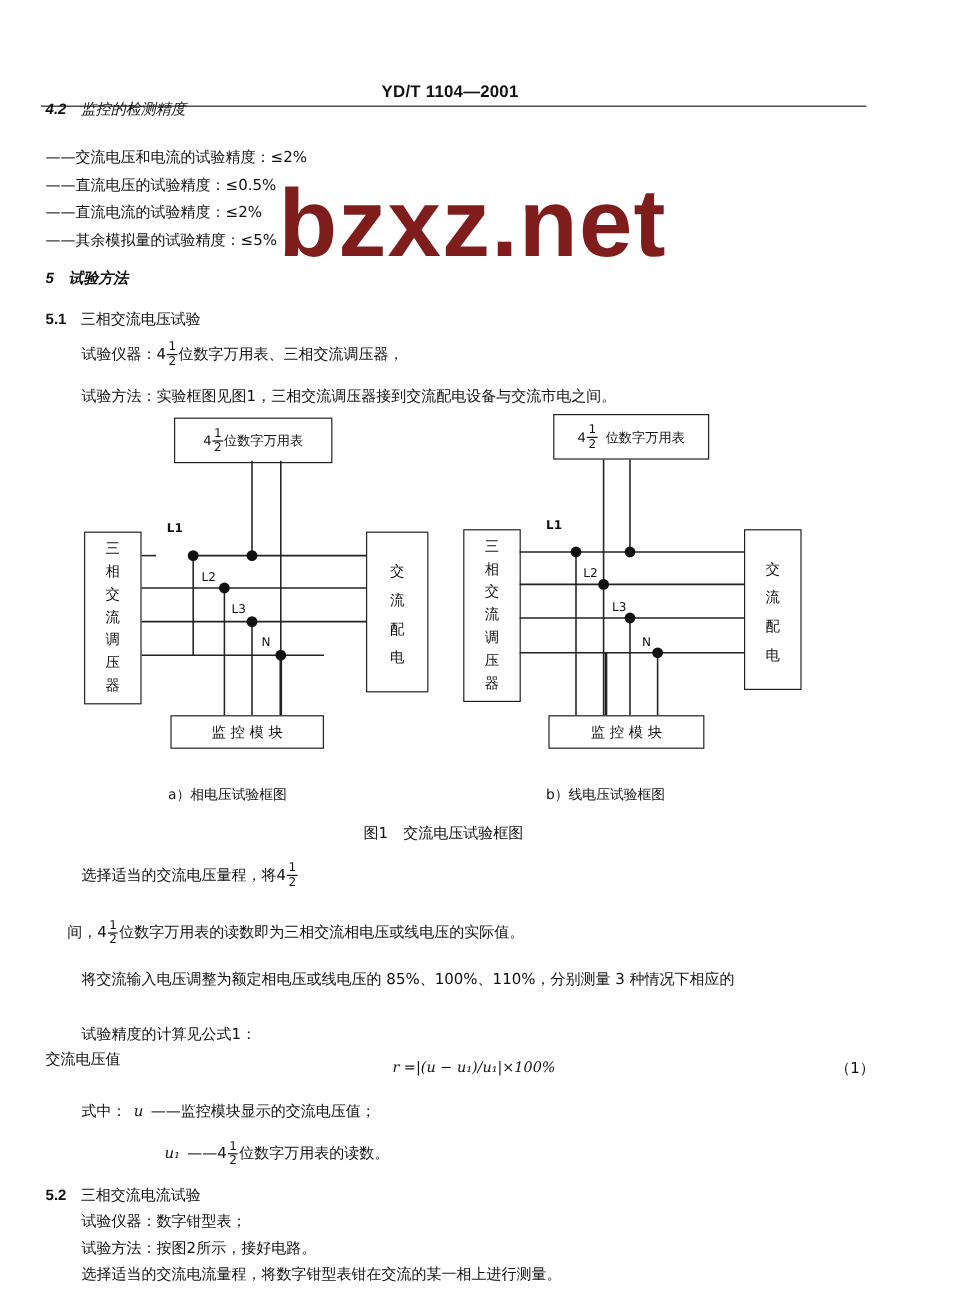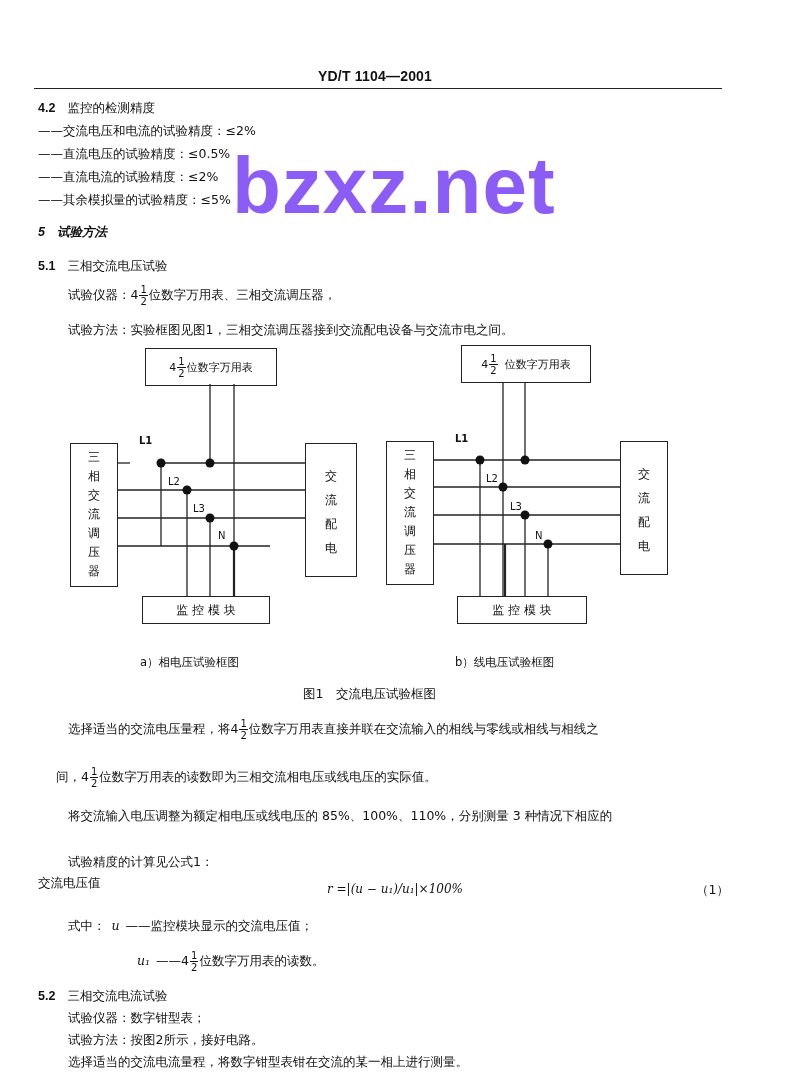--- a/index.html
+++ b/index.html
@@ -4,37 +4,37 @@
 <style>
   html, body { margin:0; padding:0; background:#fff; }
   body { width:800px; height:1083px; position:relative; overflow:hidden;
          font-family: "DejaVu Sans", sans-serif; color:#111; }
   .abs { position:absolute; white-space:nowrap; }
   .hdr { left:318px; top:68px; font-family:"Liberation Sans", sans-serif; font-size:14px; font-weight:bold; letter-spacing:0.2px; }
   .rule { position:absolute; left:34px; top:88px; width:688px; height:1px; background:#222; }
   .t { font-size:12.5px; }
   .sec { font-size:12.5px; }
   .secnum { font-family:"Liberation Sans", sans-serif; font-weight:bold; margin-right:12px; }
-  .wm { left:232px; top:140px; font-family:"Liberation Sans", sans-serif; font-weight:bold; font-size:80px; color:#8b5cf6; letter-spacing:1px; }
+  .wm { left:232px; top:140px; font-family:"Liberation Sans", sans-serif; font-weight:bold; font-size:80px; color:#7f1d1d; letter-spacing:1px; }
   .frac { display:inline-flex; flex-direction:column; align-items:center; vertical-align:middle; font-size:10px; line-height:11px; margin:0 1px; }
   .frac .n { border-bottom:1px solid #111; padding:0 1px; }
   svg { position:absolute; left:0; top:0; }
   .box { position:absolute; border:1.5px solid #222; background:transparent; }
   .vtext { position:absolute; display:flex; flex-direction:column; align-items:center; font-size:12px; line-height:22px; }
   .cap { font-size:11.5px; }
 </style>
 </head>
 <body>
 
 <div class="abs hdr">YD/T 1104—2001</div>
 <div class="rule"></div>
 
 <div class="abs wm">bzxz.net</div>
 
-<div class="abs sec" style="left:38px;top:100px;">
+<div class="abs sec" style="left:38px;top:83px;font-style:italic;">
   <span class="secnum">4.2</span><span>监控的检测精度</span>
 </div>
 <div class="abs t" style="left:38px;top:123px;">——交流电压和电流的试验精度：≤2%</div>
 <div class="abs t" style="left:38px;top:146px;">——直流电压的试验精度：≤0.5%</div>
 <div class="abs t" style="left:38px;top:169px;">——直流电流的试验精度：≤2%</div>
 <div class="abs t" style="left:38px;top:192px;">——其余模拟量的试验精度：≤5%</div>
 
 <div class="abs sec" style="left:38px;top:224px;font-weight:bold;font-style:italic;">
   <span class="secnum">5</span><span>试验方法</span>
 </div>
@@ -157,21 +157,21 @@
 <div class="abs" style="left:535px;top:530px;font-size:10px;">N</div>
 
 <div class="abs cap" style="left:140px;top:655px;">a）相电压试验框图</div>
 <div class="abs cap" style="left:455px;top:655px;">b）线电压试验框图</div>
 <div class="abs t" style="left:303px;top:686px;">图1　交流电压试验框图</div>
 
 <div class="abs t" style="left:68px;top:718px;">
   <span>选择适当的交流电压量程，将</span><span>4</span><span class="frac">
       <span class="n">1</span>
       <span>2</span>
-    </span><span>位数字万用表直接并联在交流输入的相线与零线或相线与相线之</span>
+    </span>
 </div>
 <div class="abs t" style="left:38px;top:766px;margin-left:18px;">
   <span>间，</span><span>4</span><span class="frac">
       <span class="n">1</span>
       <span>2</span>
     </span><span>位数字万用表的读数即为三相交流相电压或线电压的实际值。</span>
 </div>
 <div class="abs t" style="left:68px;top:808px;">将交流输入电压调整为额定相电压或线电压的 85%、100%、110%，分别测量 3 种情况下相应的</div>
 <div class="abs t" style="left:38px;top:875px;">交流电压值</div>
 <div class="abs t" style="left:68px;top:854px;">试验精度的计算见公式1：</div>

